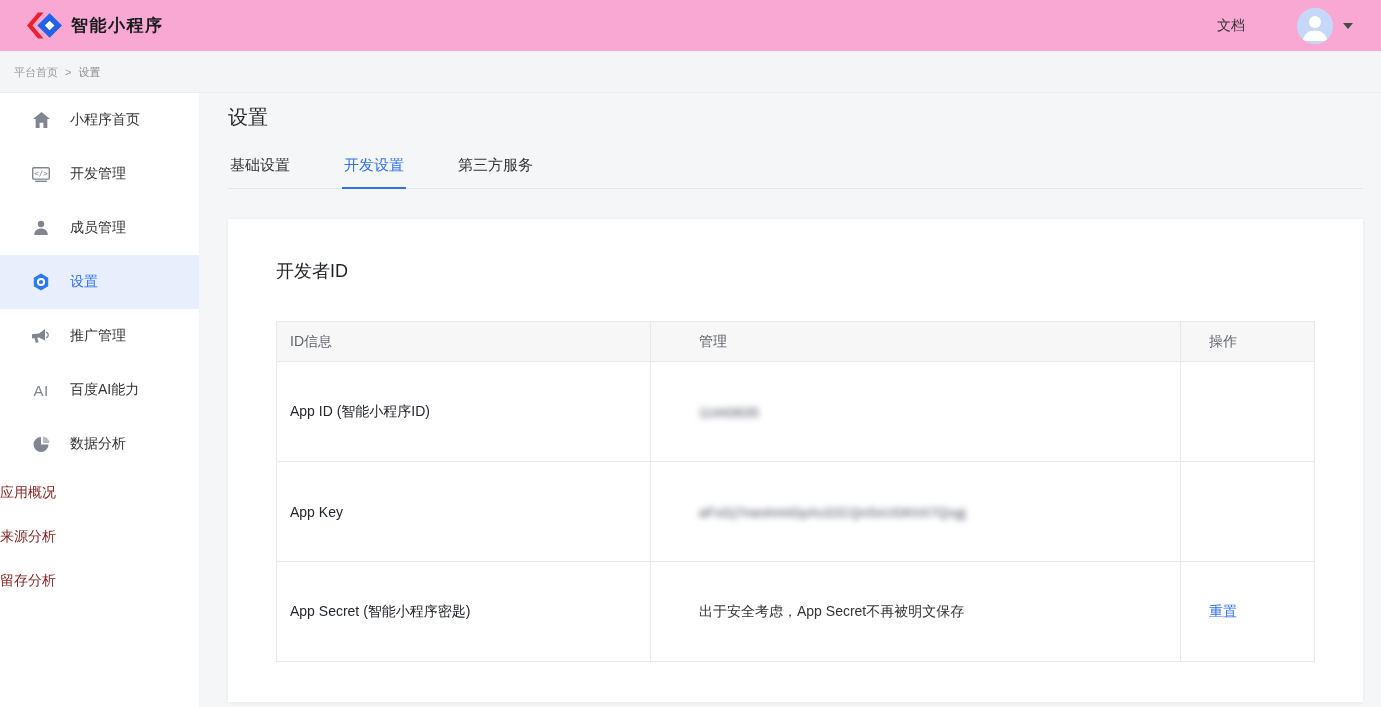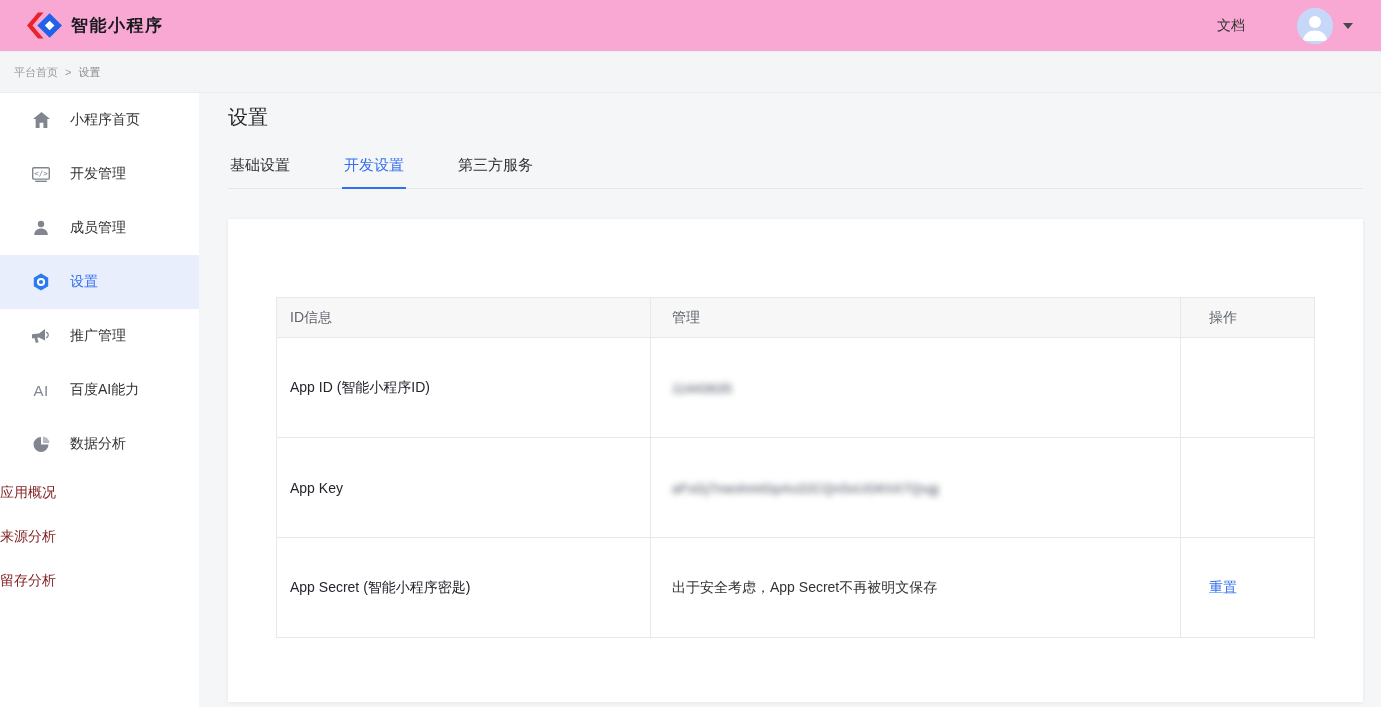--- a/index.html
+++ b/index.html
@@ -49,21 +49,21 @@
 
   .card { margin-top:30px; min-height:483px; background:#fff;
           box-shadow:0 1px 4px rgba(31,35,41,.07); padding:40px 48px; }
   .card-heading { font-size:18px; font-weight:500; color:#1f2226; }
 
   table { border-collapse:collapse; table-layout:fixed; width:100%; margin-top:38px; }
   th, td { border:1px solid #e8e8e8; text-align:left; font-weight:normal; vertical-align:middle; }
   th { height:40px; background:#f7f7f8; font-size:14px; color:#5f646c; }
   td { height:100px; font-size:14px; color:#23262d; }
   .c1 { padding-left:13px; }
-  .c2 { padding-left:21px; }
+  .c2 { padding-left:48px; }
   .c3 { padding-left:28px; }
   .blurred { filter:blur(3px); color:#3a3f51; }
   .mono-ish { font-size:13px; letter-spacing:.4px; }
   .desc-text { color:#333; }
   .reset-link { color:#3370f0; cursor:pointer; }
 </style>
 </head>
 <body>
 
 <div class="header">
@@ -182,20 +182,21 @@
   <div class="main">
     <div class="page-title">设置</div>
 
     <div class="tabs">
       <div class="tab">基础设置</div>
       <div class="tab active">开发设置</div>
       <div class="tab">第三方服务</div>
     </div>
 
     <div class="card">
+      <div class="card-heading">开发者ID</div>
 
       <table>
         <colgroup>
           <col style="width:374px">
           <col style="width:530px">
           <col>
         </colgroup>
         <thead>
           <tr>
             <th class="c1">ID信息</th>

